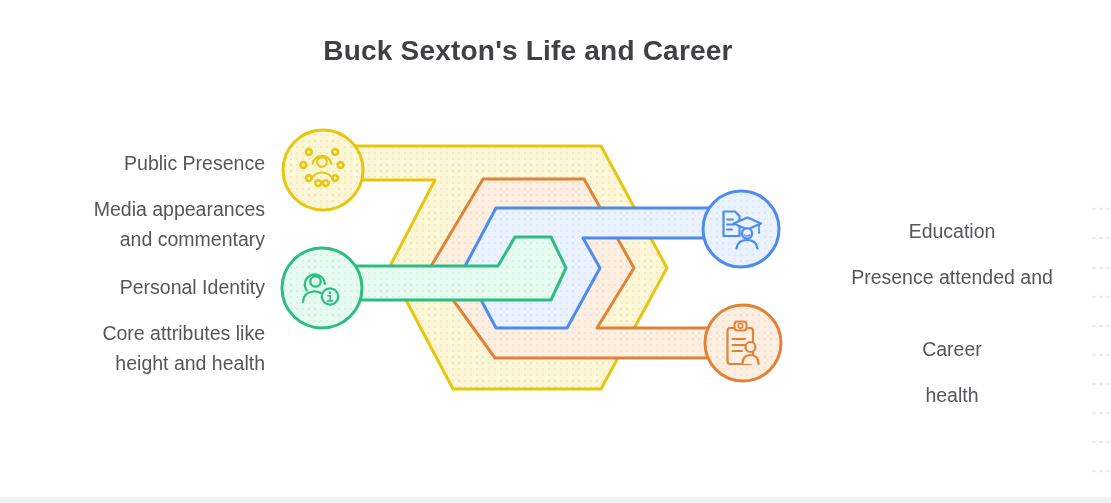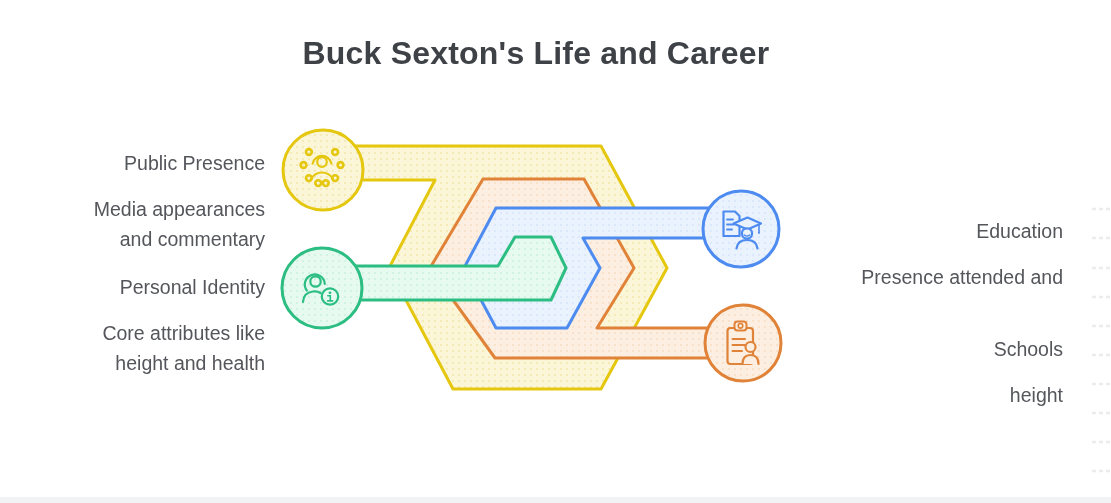--- a/index.html
+++ b/index.html
@@ -5,33 +5,33 @@
   html,body{margin:0;padding:0;background:#ffffff;}
   .stage{
     position:relative;
     width:1111px;height:503px;
     overflow:hidden;
     background:#ffffff;
     font-family:"Liberation Sans","DejaVu Sans",sans-serif;
   }
   .stage svg{position:absolute;left:0;top:0;}
   .page-title{
-    position:absolute;left:8px;top:35px;width:1056px;
+    position:absolute;left:0;top:35px;width:1056px;
     text-align:center;
-    font-size:32px;font-weight:700;
+    font-size:28px;font-weight:700;
     color:var(--title-text,#3e4247);
     letter-spacing:.2px;
   }
   .node-label{
     position:absolute;width:270px;
     font-size:19.5px;line-height:30px;
     color:var(--label-text,#54565b);
   }
   .node-label.side-left{text-align:right;right:846px;}
-  .node-label.side-right{text-align:right;left:793px;}
+  .node-label.side-right{text-align:center;left:817px;}
   .nl-desc{margin-top:16px;}
   .bottom-bar{
     position:absolute;left:0;bottom:0;width:1111px;height:6px;
     background:var(--bottom-bar,#f2f3f4);
   }
 </style>
 </head>
 <body>
 
 <div class="stage">
@@ -158,20 +158,20 @@
   </div>
 
   <div class="node-label side-right" style="top:216px">
     <div class="nl-title">Education</div>
     <div class="nl-desc">
       <div>Presence attended and</div>
     </div>
   </div>
 
   <div class="node-label side-right" style="top:334px">
-    <div class="nl-title">Schools</div>
+    <div class="nl-title">Career</div>
     <div class="nl-desc">
-      <div>height</div>
+      <div>health</div>
     </div>
   </div>
 
   <div class="bottom-bar"></div>
 </div>
 
 </body></html>

